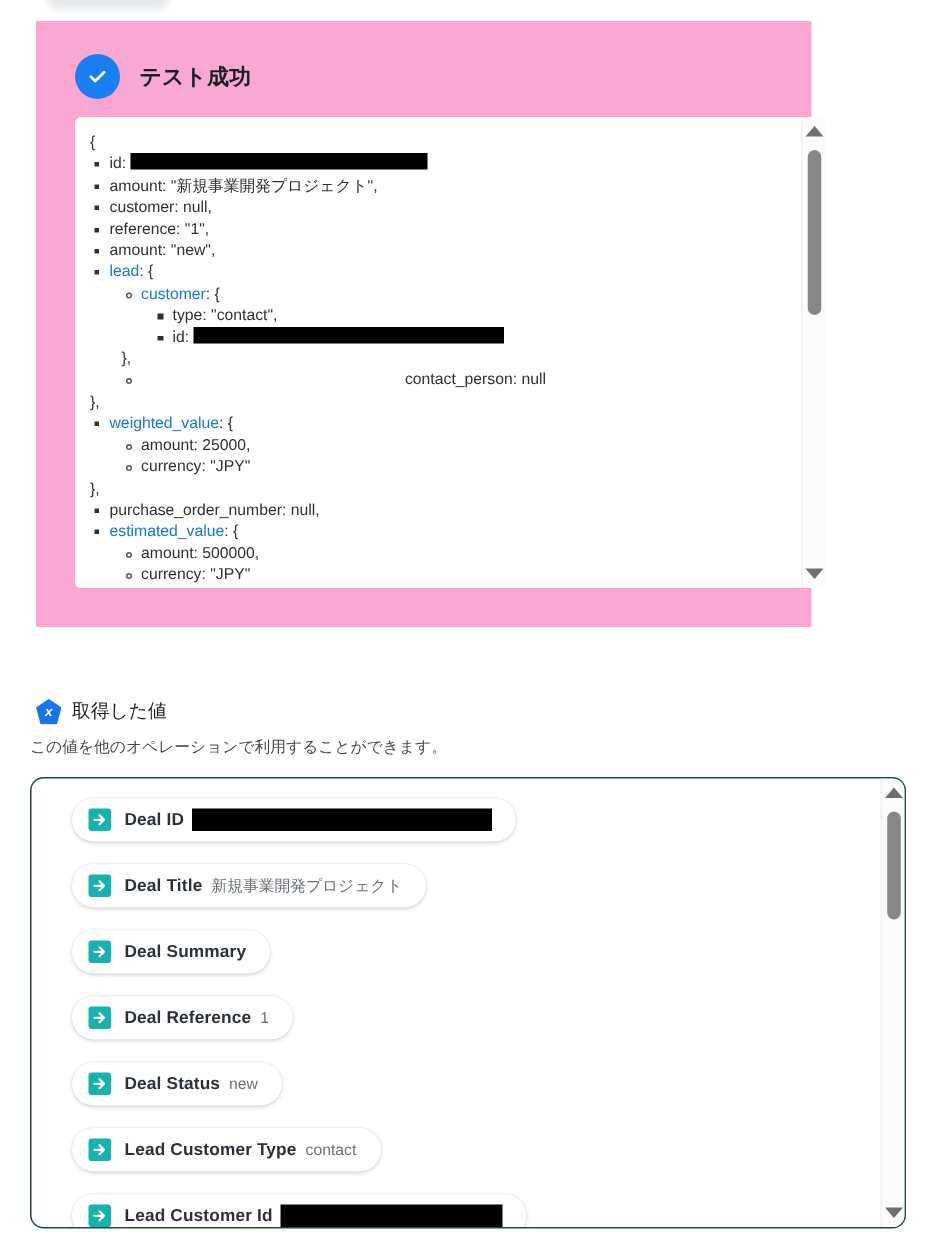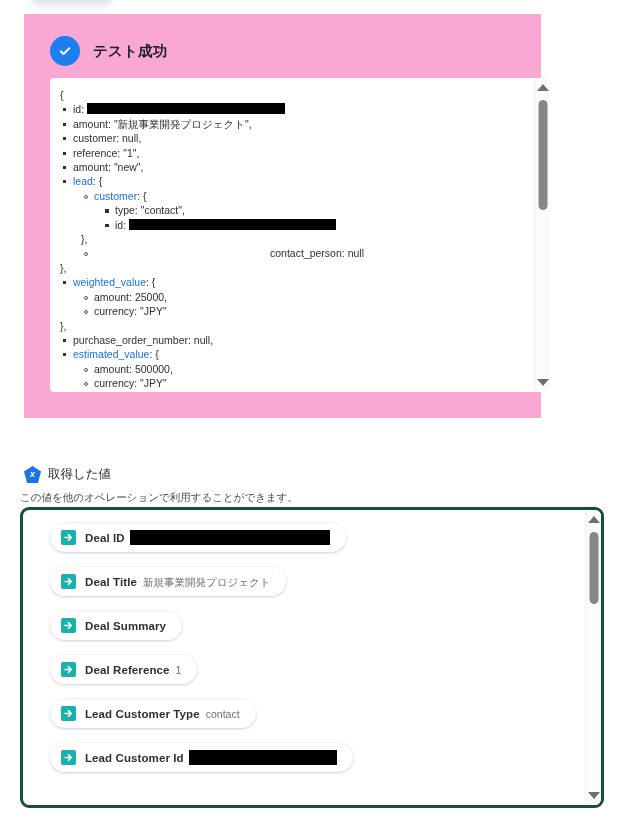--- a/index.html
+++ b/index.html
@@ -143,24 +143,24 @@
   .values-sub {
     position: absolute;
     left: 20px; top: 491px;
     font-size: 10.5px;
     color: #4a4a4a;
   }
 
   
   .chips-panel {
     position: absolute;
-    left: 20px; top: 507px;
+    left: 20px; top: 518px;
     width: 584px; height: 301px;
     background: #ffffff;
-    border: 3px solid #14532d;
+    border: 1px solid #14532d;
     border-radius: 9px;
     overflow: hidden;
   }
   .chips-inner {
     padding: 13px 0 0 27px;
   }
   .chip {
     display: inline-flex;
     align-items: center;
     gap: 9px;
@@ -297,20 +297,29 @@
           </div>
           <span class="chip-label">Deal Reference</span>
           <span class="chip-value">1</span>
         </div></div>
       <div class="chip-row"><div class="chip">
           <div class="chip-icon">
             <svg width="11" height="11" viewBox="0 0 11 11">
               <path d="M2 5.5 H8 M5.4 2.6 L8.3 5.5 L5.4 8.4" fill="none" stroke="#ffffff" stroke-width="1.5" stroke-linecap="round" stroke-linejoin="round"></path>
             </svg>
           </div>
+          <span class="chip-label">Deal Status</span>
+          <span class="chip-value">new</span>
+        </div></div>
+      <div class="chip-row"><div class="chip">
+          <div class="chip-icon">
+            <svg width="11" height="11" viewBox="0 0 11 11">
+              <path d="M2 5.5 H8 M5.4 2.6 L8.3 5.5 L5.4 8.4" fill="none" stroke="#ffffff" stroke-width="1.5" stroke-linecap="round" stroke-linejoin="round"></path>
+            </svg>
+          </div>
           <span class="chip-label">Lead Customer Type</span>
           <span class="chip-value">contact</span>
         </div></div>
       <div class="chip-row"><div class="chip">
           <div class="chip-icon">
             <svg width="11" height="11" viewBox="0 0 11 11">
               <path d="M2 5.5 H8 M5.4 2.6 L8.3 5.5 L5.4 8.4" fill="none" stroke="#ffffff" stroke-width="1.5" stroke-linecap="round" stroke-linejoin="round"></path>
             </svg>
           </div>
           <span class="chip-label">Lead Customer Id</span>

